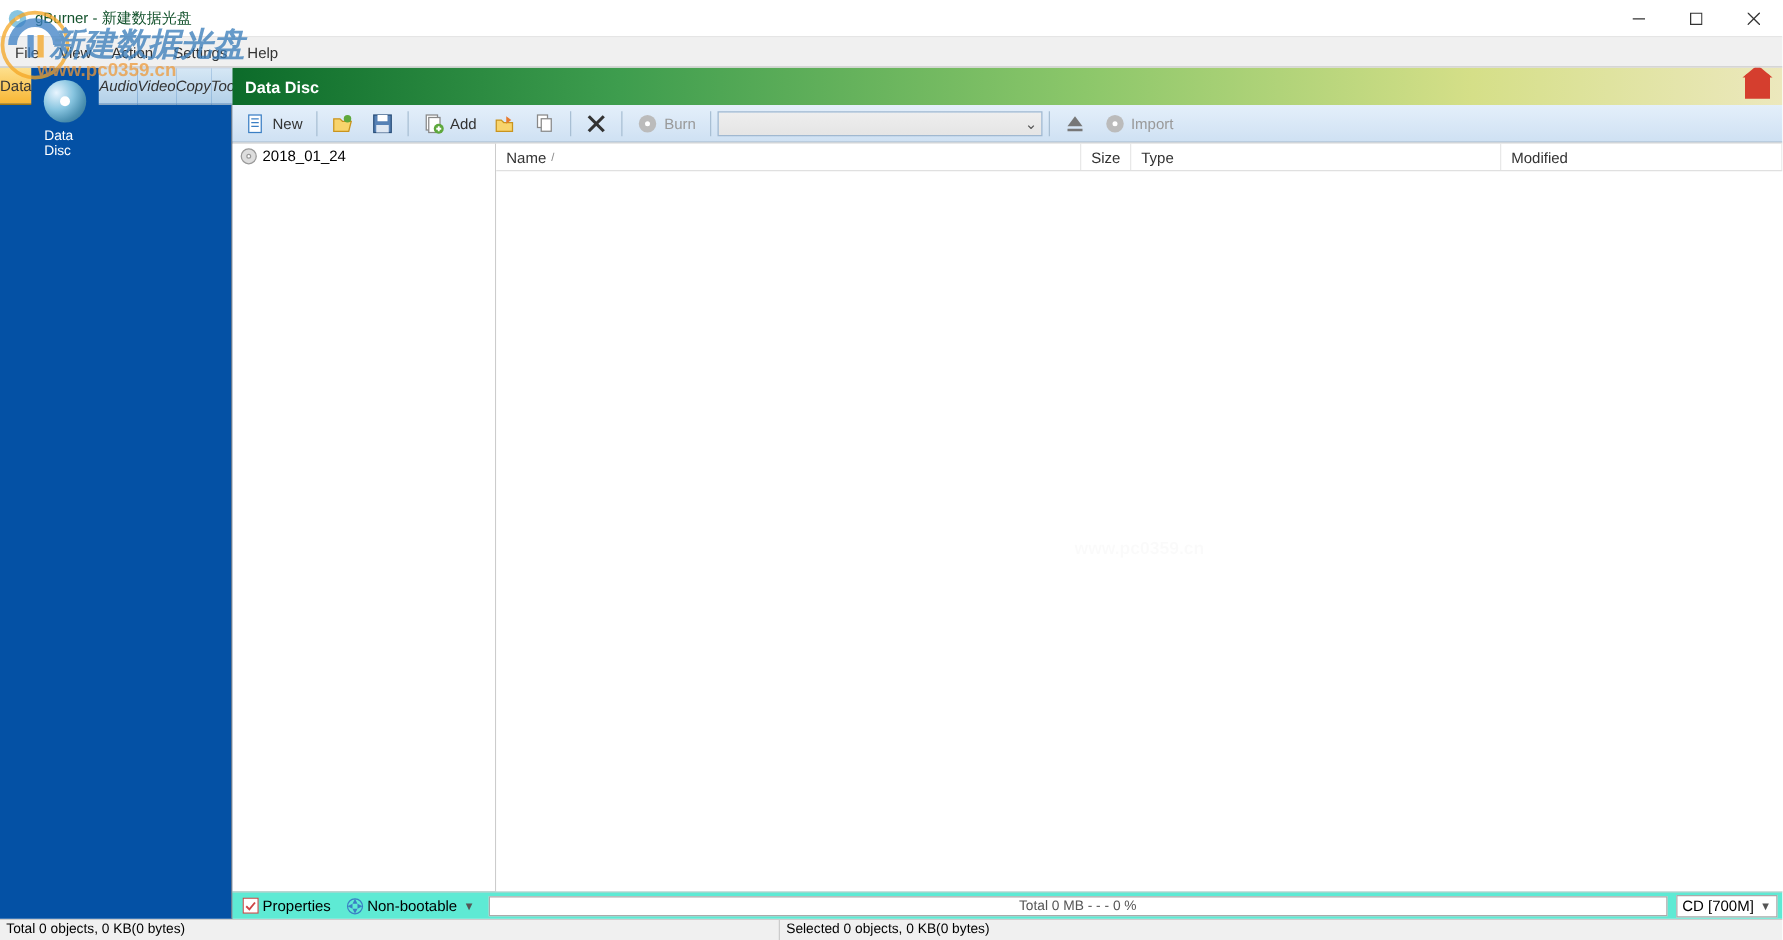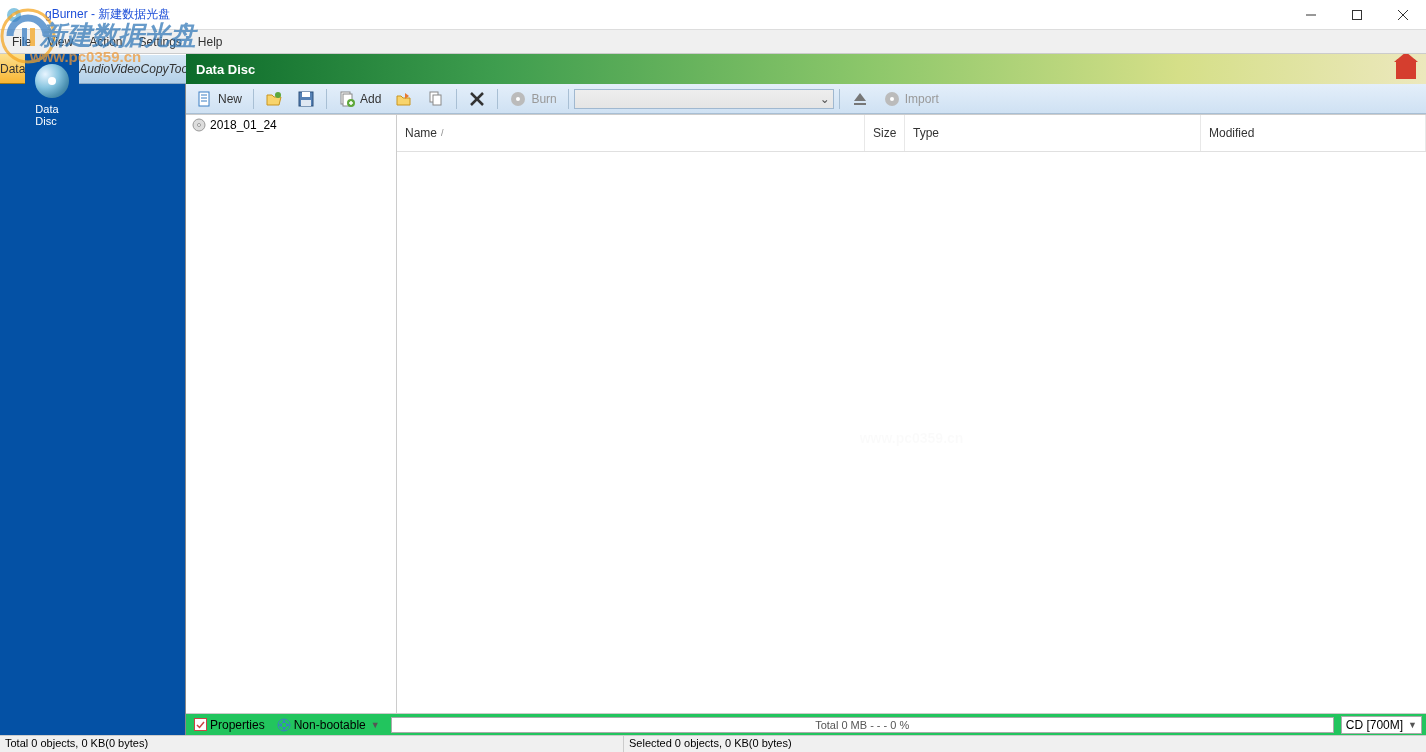--- a/index.html
+++ b/index.html
@@ -1,21 +1,21 @@
 <!DOCTYPE html>
 <html><head>
 <meta charset="utf-8">
 <style>
 * { box-sizing: border-box; margin: 0; padding: 0; }
 body { font-family: "Segoe UI", Tahoma, sans-serif; font-size: 12px; width: 1426px; height: 752px; overflow: hidden; background: #fff; }
 
 
 .titlebar { height: 30px; background: #fff; display: flex; align-items: center; border-bottom: 1px solid #ddd; }
 .titlebar .app-icon { width: 16px; height: 16px; margin: 0 6px; }
-.titlebar .title { color: #1d4ed8; margin-left: 17px; }
+.titlebar .title { color: #14532d; }
 .titlebar .win-controls { margin-left: auto; display: flex; }
 .titlebar .win-btn { width: 46px; height: 30px; display: flex; align-items: center; justify-content: center; color: #333; }
 
 
 .menubar { height: 24px; background: #f0f0f0; display: flex; align-items: center; padding: 0 4px; border-bottom: 1px solid #ccc; position: relative; z-index: 1; }
 .menu-item { padding: 2px 8px; color: #333; }
 
 
 .main { display: flex; height: 681px; }
 
@@ -43,31 +43,31 @@
 .tb-btn.disabled .lbl { color: #999; }
 .tb-sep { width: 1px; height: 20px; background: #a8bfd4; margin: 0 3px; }
 .tb-combo { width: 260px; height: 20px; border: 1px solid #a0b8d0; background: linear-gradient(#eee,#e5e5e5); display: flex; align-items: center; }
 .tb-combo .dd { margin-left: auto; width: 16px; text-align: center; color: #555; }
 
 
 .panes { flex: 1; display: flex; border-top: 1px solid #ccc; }
 .tree-pane { width: 211px; background: #fff; border-right: 1px solid #ccc; }
 .tree-item { display: flex; align-items: center; padding: 3px 6px; gap: 4px; }
 .list-pane { flex: 1; background: #fff; display: flex; flex-direction: column; position: relative; }
-.list-header { height: 37px; display: flex; border-bottom: 1px solid #e0e0e0; background: #fff; }
+.list-header { height: 22px; display: flex; border-bottom: 1px solid #e0e0e0; background: #fff; }
 .col { padding: 3px 8px; border-right: 1px solid #e8e8e8; font-size: 12px; color: #333; display:flex; align-items:center; }
 .col .sort { margin-left: 4px; font-size: 9px; color: #888; }
 .col.name { width: 468px; }
 .col.size { width: 40px; }
 .col.type { width: 296px; }
 .col.modified { flex: 1; }
 .watermark-cn { position:absolute; top:315px; left:50%; transform:translateX(-50%); color: rgba(0,0,0,0.02); font-size: 14px; font-weight:bold; pointer-events:none; }
 
 
-.bottom-bar1 { height: 22px; display: flex; align-items: center; background: #22c55e; border-top: 1px solid #ccc; padding: 0 4px; gap: 4px; }
+.bottom-bar1 { height: 22px; display: flex; align-items: center; background: #5eead4; border-top: 1px solid #ccc; padding: 0 4px; gap: 4px; }
 .bottom-bar1 .progress-track { flex: 1; height: 16px; border: 1px solid #aaa; background: #fff; margin: 0 3px; display:flex; align-items:center; justify-content:center; font-size:11px; color:#555; }
 .bottom-bar1 .disc-info { border: 1px solid #aaa; padding: 1px 4px; background: #fff; display:flex; align-items:center; gap:3px;}
 .prop-btn { display:flex; align-items:center; gap:3px; padding:1px 4px; }
 .boot-btn { display:flex; align-items:center; gap:3px; padding:1px 4px; }
 .dd-arrow { font-size:9px; color:#555; margin-left:2px;}
 
 
 .statusbar { height: 17px; background: #f0f0f0; border-top: 1px solid #ccc; display: flex; font-size: 11px; }
 .status-cell { padding: 1px 5px; border-right: 1px solid #ccc; }
 .status-cell:first-child { width: 624px; }

